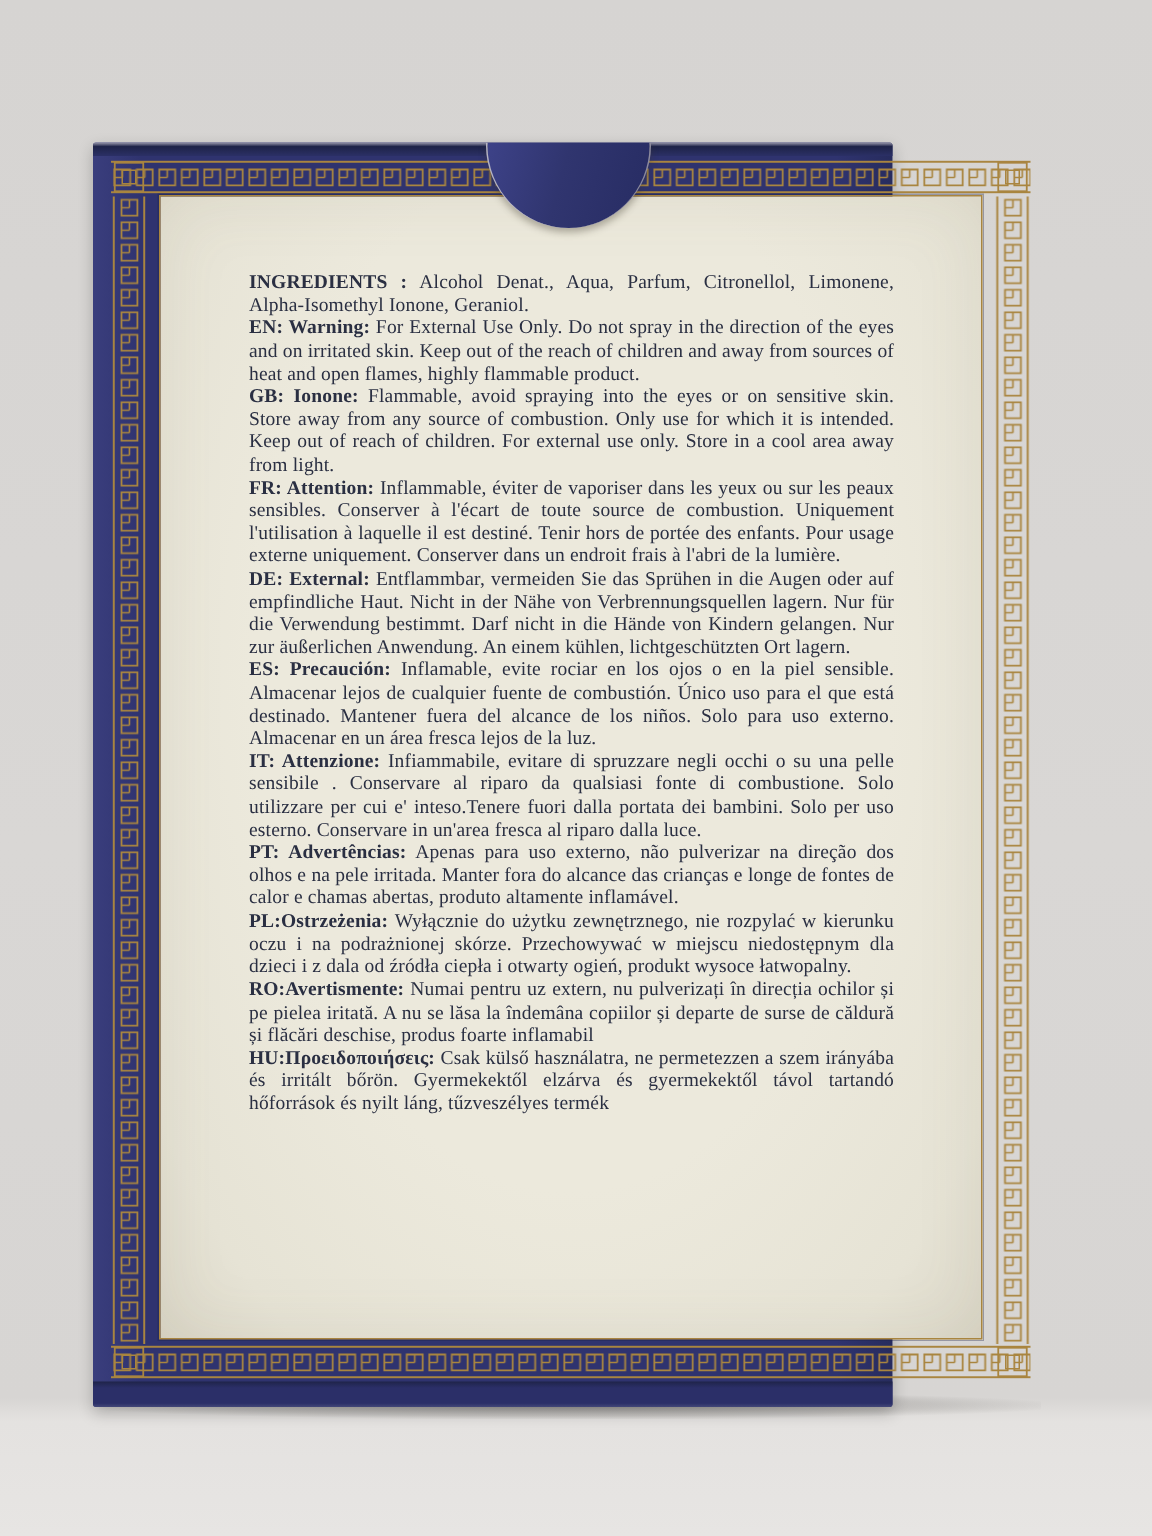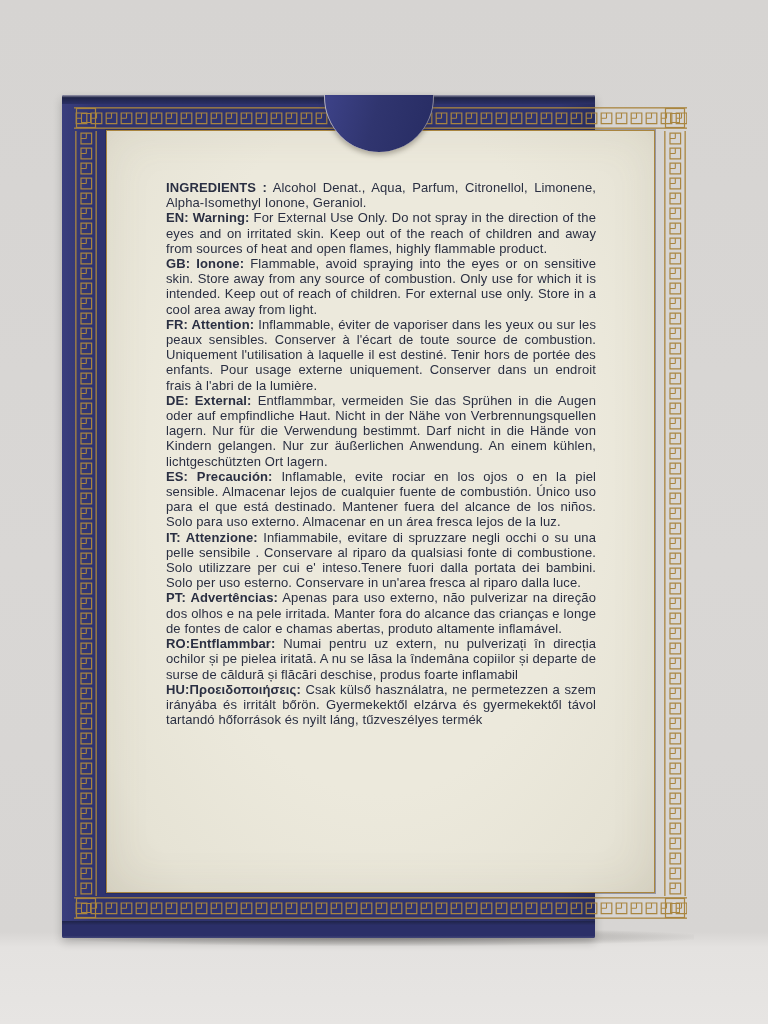--- a/index.html
+++ b/index.html
@@ -23,20 +23,21 @@
     position:absolute;left:66px;top:928px;width:628px;height:18px;
     background:radial-gradient(ellipse at 50% 50%, rgba(40,38,34,0.35) 0%, rgba(40,38,34,0.12) 55%, transparent 75%);
     z-index:0;
   }
   .box{
     position:absolute;left:62px;top:95px;width:533px;height:843px;
     background:linear-gradient(90deg,#3a3e7d 0%,var(--navy) 6%,var(--navy) 93%,#272c5e 100%);
     border-radius:2px;
     box-shadow:0 4px 10px rgba(0,0,0,0.22);
     z-index:1;
+    font-family:Liberation Serif, serif;
   }
   .top-edge{
     position:absolute;left:0;top:0;width:100%;height:9px;
     background:linear-gradient(180deg,#9a99ad 0%,var(--navy-deep) 30%,#2b3066 100%);
     border-radius:2px 2px 0 0;
   }
   .border-svg{position:absolute;left:0;top:0;width:637px;height:843px;display:block;}
   .label-panel{
     position:absolute;left:44px;top:35px;width:549px;height:763px;
     background:radial-gradient(ellipse at 50% 42%, #ece9dc 55%, #e6e3d5 85%, #ddd9ca 100%);
@@ -122,21 +123,22 @@
 
     <div class="text-block">
       <p><span class="lbl">INGREDIENTS :</span> <span>Alcohol Denat., Aqua, Parfum, Citronellol, Limonene, Alpha-Isomethyl Ionone, Geraniol.</span></p>
       <p><span class="lbl">EN: Warning:</span> <span>For External Use Only. Do not spray in the direction of the eyes and on irritated skin. Keep out of the reach of children and away from sources of heat and open flames, highly flammable product.</span></p>
       <p><span class="lbl">GB: Ionone:</span> <span>Flammable, avoid spraying into the eyes or on sensitive skin. Store away from any source of combustion. Only use for which it is intended. Keep out of reach of children. For external use only. Store in a cool area away from light.</span></p>
       <p><span class="lbl">FR: Attention:</span> <span>Inflammable, éviter de vaporiser dans les yeux ou sur les peaux sensibles. Conserver à l'écart de toute source de combustion. Uniquement l'utilisation à laquelle il est destiné. Tenir hors de portée des enfants. Pour usage externe uniquement. Conserver dans un endroit frais à l'abri de la lumière.</span></p>
       <p><span class="lbl">DE: External:</span> <span>Entflammbar, vermeiden Sie das Sprühen in die Augen oder auf empfindliche Haut. Nicht in der Nähe von Verbrennungsquellen lagern. Nur für die Verwendung bestimmt. Darf nicht in die Hände von Kindern gelangen. Nur zur äußerlichen Anwendung. An einem kühlen, lichtgeschützten Ort lagern.</span></p>
       <p><span class="lbl">ES: Precaución:</span> <span>Inflamable, evite rociar en los ojos o en la piel sensible. Almacenar lejos de cualquier fuente de combustión. Único uso para el que está destinado. Mantener fuera del alcance de los niños. Solo para uso externo. Almacenar en un área fresca lejos de la luz.</span></p>
       <p><span class="lbl">IT: Attenzione:</span> <span>Infiammabile, evitare di spruzzare negli occhi o su una pelle sensibile . Conservare al riparo da qualsiasi fonte di combustione. Solo utilizzare per cui e' inteso.Tenere fuori dalla portata dei bambini. Solo per uso esterno. Conservare in un'area fresca al riparo dalla luce.</span></p>
       <p><span class="lbl">PT: Advertências:</span> <span>Apenas para uso externo, não pulverizar na direção dos olhos e na pele irritada. Manter fora do alcance das crianças e longe de fontes de calor e chamas abertas, produto altamente inflamável.</span></p>
-      <p><span class="lbl">RO:Entflammbar:</span> <span>Numai pentru uz extern, nu pulverizați în direcția ochilor și pe pielea iritată. A nu se lăsa la îndemâna copiilor și departe de surse de căldură și flăcări deschise, produs foarte inflamabil</span></p>
+      <p><span class="lbl">PL:Ostrzeżenia:</span> <span>Wyłącznie do użytku zewnętrznego, nie rozpylać w kierunku oczu i na podrażnionej skórze. Przechowywać w miejscu niedostępnym dla dzieci i z dala od źródła ciepła i otwarty ogień, produkt wysoce łatwopalny.</span></p>
+      <p><span class="lbl">RO:Avertismente:</span> <span>Numai pentru uz extern, nu pulverizați în direcția ochilor și pe pielea iritată. A nu se lăsa la îndemâna copiilor și departe de surse de căldură și flăcări deschise, produs foarte inflamabil</span></p>
       <p><span class="lbl">HU:Προειδοποιήσεις:</span> <span>Csak külső használatra, ne permetezzen a szem irányába és irritált bőrön. Gyermekektől elzárva és gyermekektől távol tartandó hőforrások és nyilt láng, tűzveszélyes termék</span></p>
     </div>
 
     <div class="top-edge"></div>
     <div class="thumb-notch"></div>
     <div class="bottom-flap"></div>
   </div>
 </div>
 
 </body></html>

